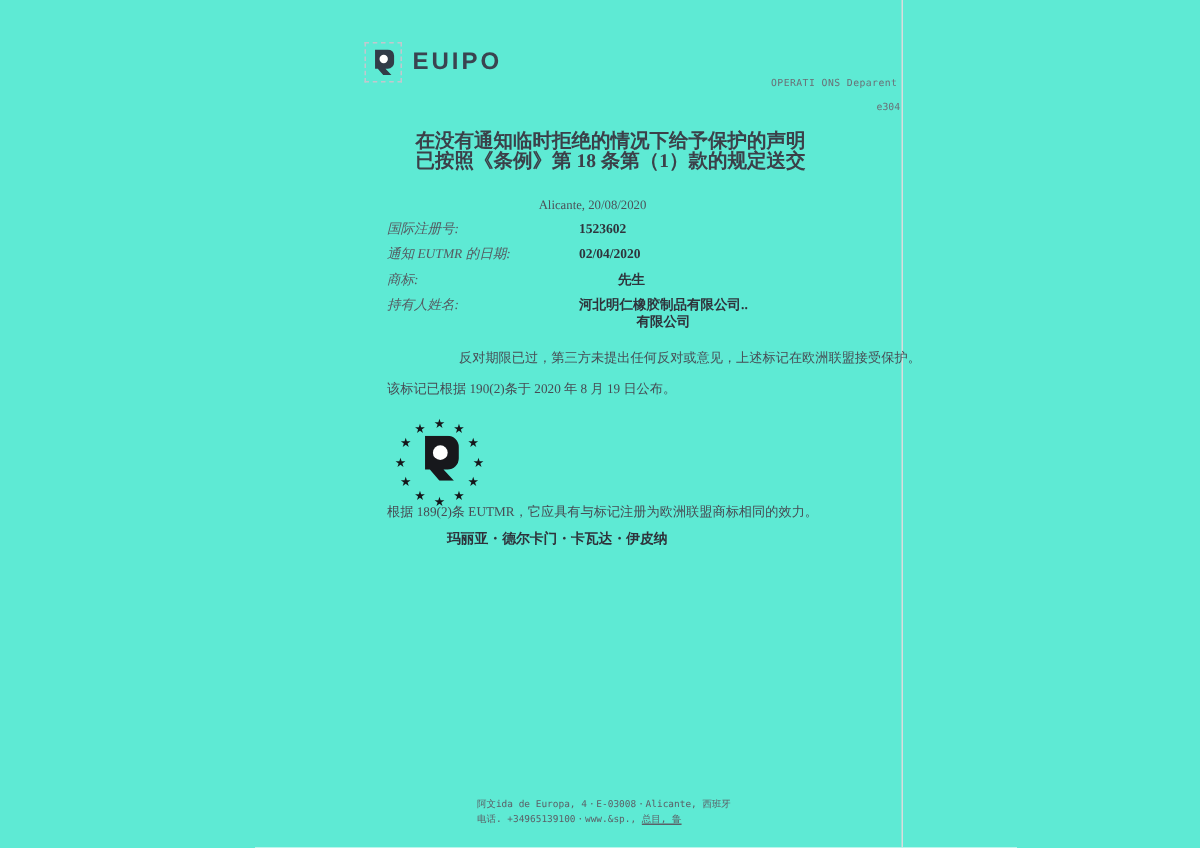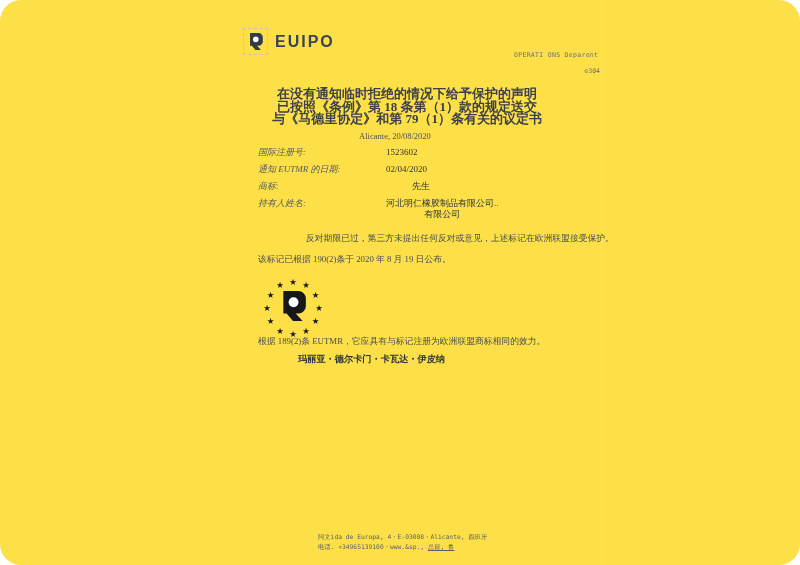--- a/index.html
+++ b/index.html
@@ -1,21 +1,20 @@
 <!DOCTYPE html>
 <html><head>
 <meta charset="utf-8">
 <style>
   html,body { margin:0; padding:0; background:#ffffff; }
   #screen {
     position:relative; width:800px; height:565px; overflow:hidden;
-    background:#fde047;
+    background:#5eead4;
     font-family:"Liberation Serif","DejaVu Serif",serif;
     color:#44484f;
-    border-radius:21px;
   }
   .paper-edge {
     position:absolute; left:601px; top:0; width:1px; height:565px;
     background:#d9dcdc;
   }
   
   .logo { position:absolute; left:243px; top:28px; display:flex; align-items:center; gap:7px; }
   .r-box {
     position:relative; width:21px; height:23px;
     border:1px dashed #c3c7cd; padding:1px;
@@ -38,21 +37,21 @@
   }
   
   .title-block { position:absolute; left:248px; top:88px; width:318px; text-align:center; }
   .title-line { font-size:13px; font-weight:bold; color:#3b4049; line-height:12.5px; }
   .dateline { position:absolute; left:236px; top:131px; width:318px; text-align:center;
     font-size:8.5px; color:#4c5158; }
   
   .fields { position:absolute; left:258px; top:147px; width:310px; }
   .field-row { position:relative; font-size:9px; line-height:11px; margin-bottom:6px; }
   .field-label { display:inline-block; width:128px; font-style:italic; color:#555a61; }
-  .field-value { display:inline-block; vertical-align:top; font-weight:normal; color:#2f343c; }
+  .field-value { display:inline-block; vertical-align:top; font-weight:bold; color:#2f343c; }
   .field-value .v2 { text-align:center; }
   .indent { padding-left:26px; }
   
   .para { position:absolute; left:258px; width:312px; font-size:8.8px; color:#474c54; line-height:11px; }
   .p1 { top:233px;margin-left:48px; }
   .p2 { top:254px; }
   .legal { top:336px; }
   .signatory { position:absolute; left:258px; top:353px; font-size:9.2px; font-weight:bold; color:#2e333b;margin-left:40px; }
   
   .stamp { position:absolute; left:262px; top:277px; width:62px; height:62px; }
@@ -87,21 +86,20 @@
     </span>
     <span class="wordmark">EUIPO</span>
   </div>
 
   <div class="dept">OPERATI ONS Deparent</div>
   <div class="doc-code">e304</div>
 
   <div class="title-block">
     <div class="title-line">在没有通知临时拒绝的情况下给予保护的声明</div>
     <div class="title-line">已按照《条例》第 18 条第（1）款的规定送交</div>
-    <div class="title-line">与《马德里协定》和第 79（1）条有关的议定书</div>
   </div>
   <div class="dateline">Alicante, 20/08/2020</div>
 
   <div class="fields">
     <div class="field-row">
       <span class="field-label">国际注册号:</span><span class="field-value">1523602</span>
     </div>
     <div class="field-row">
       <span class="field-label">通知 EUTMR 的日期:</span><span class="field-value">02/04/2020</span>
     </div>

